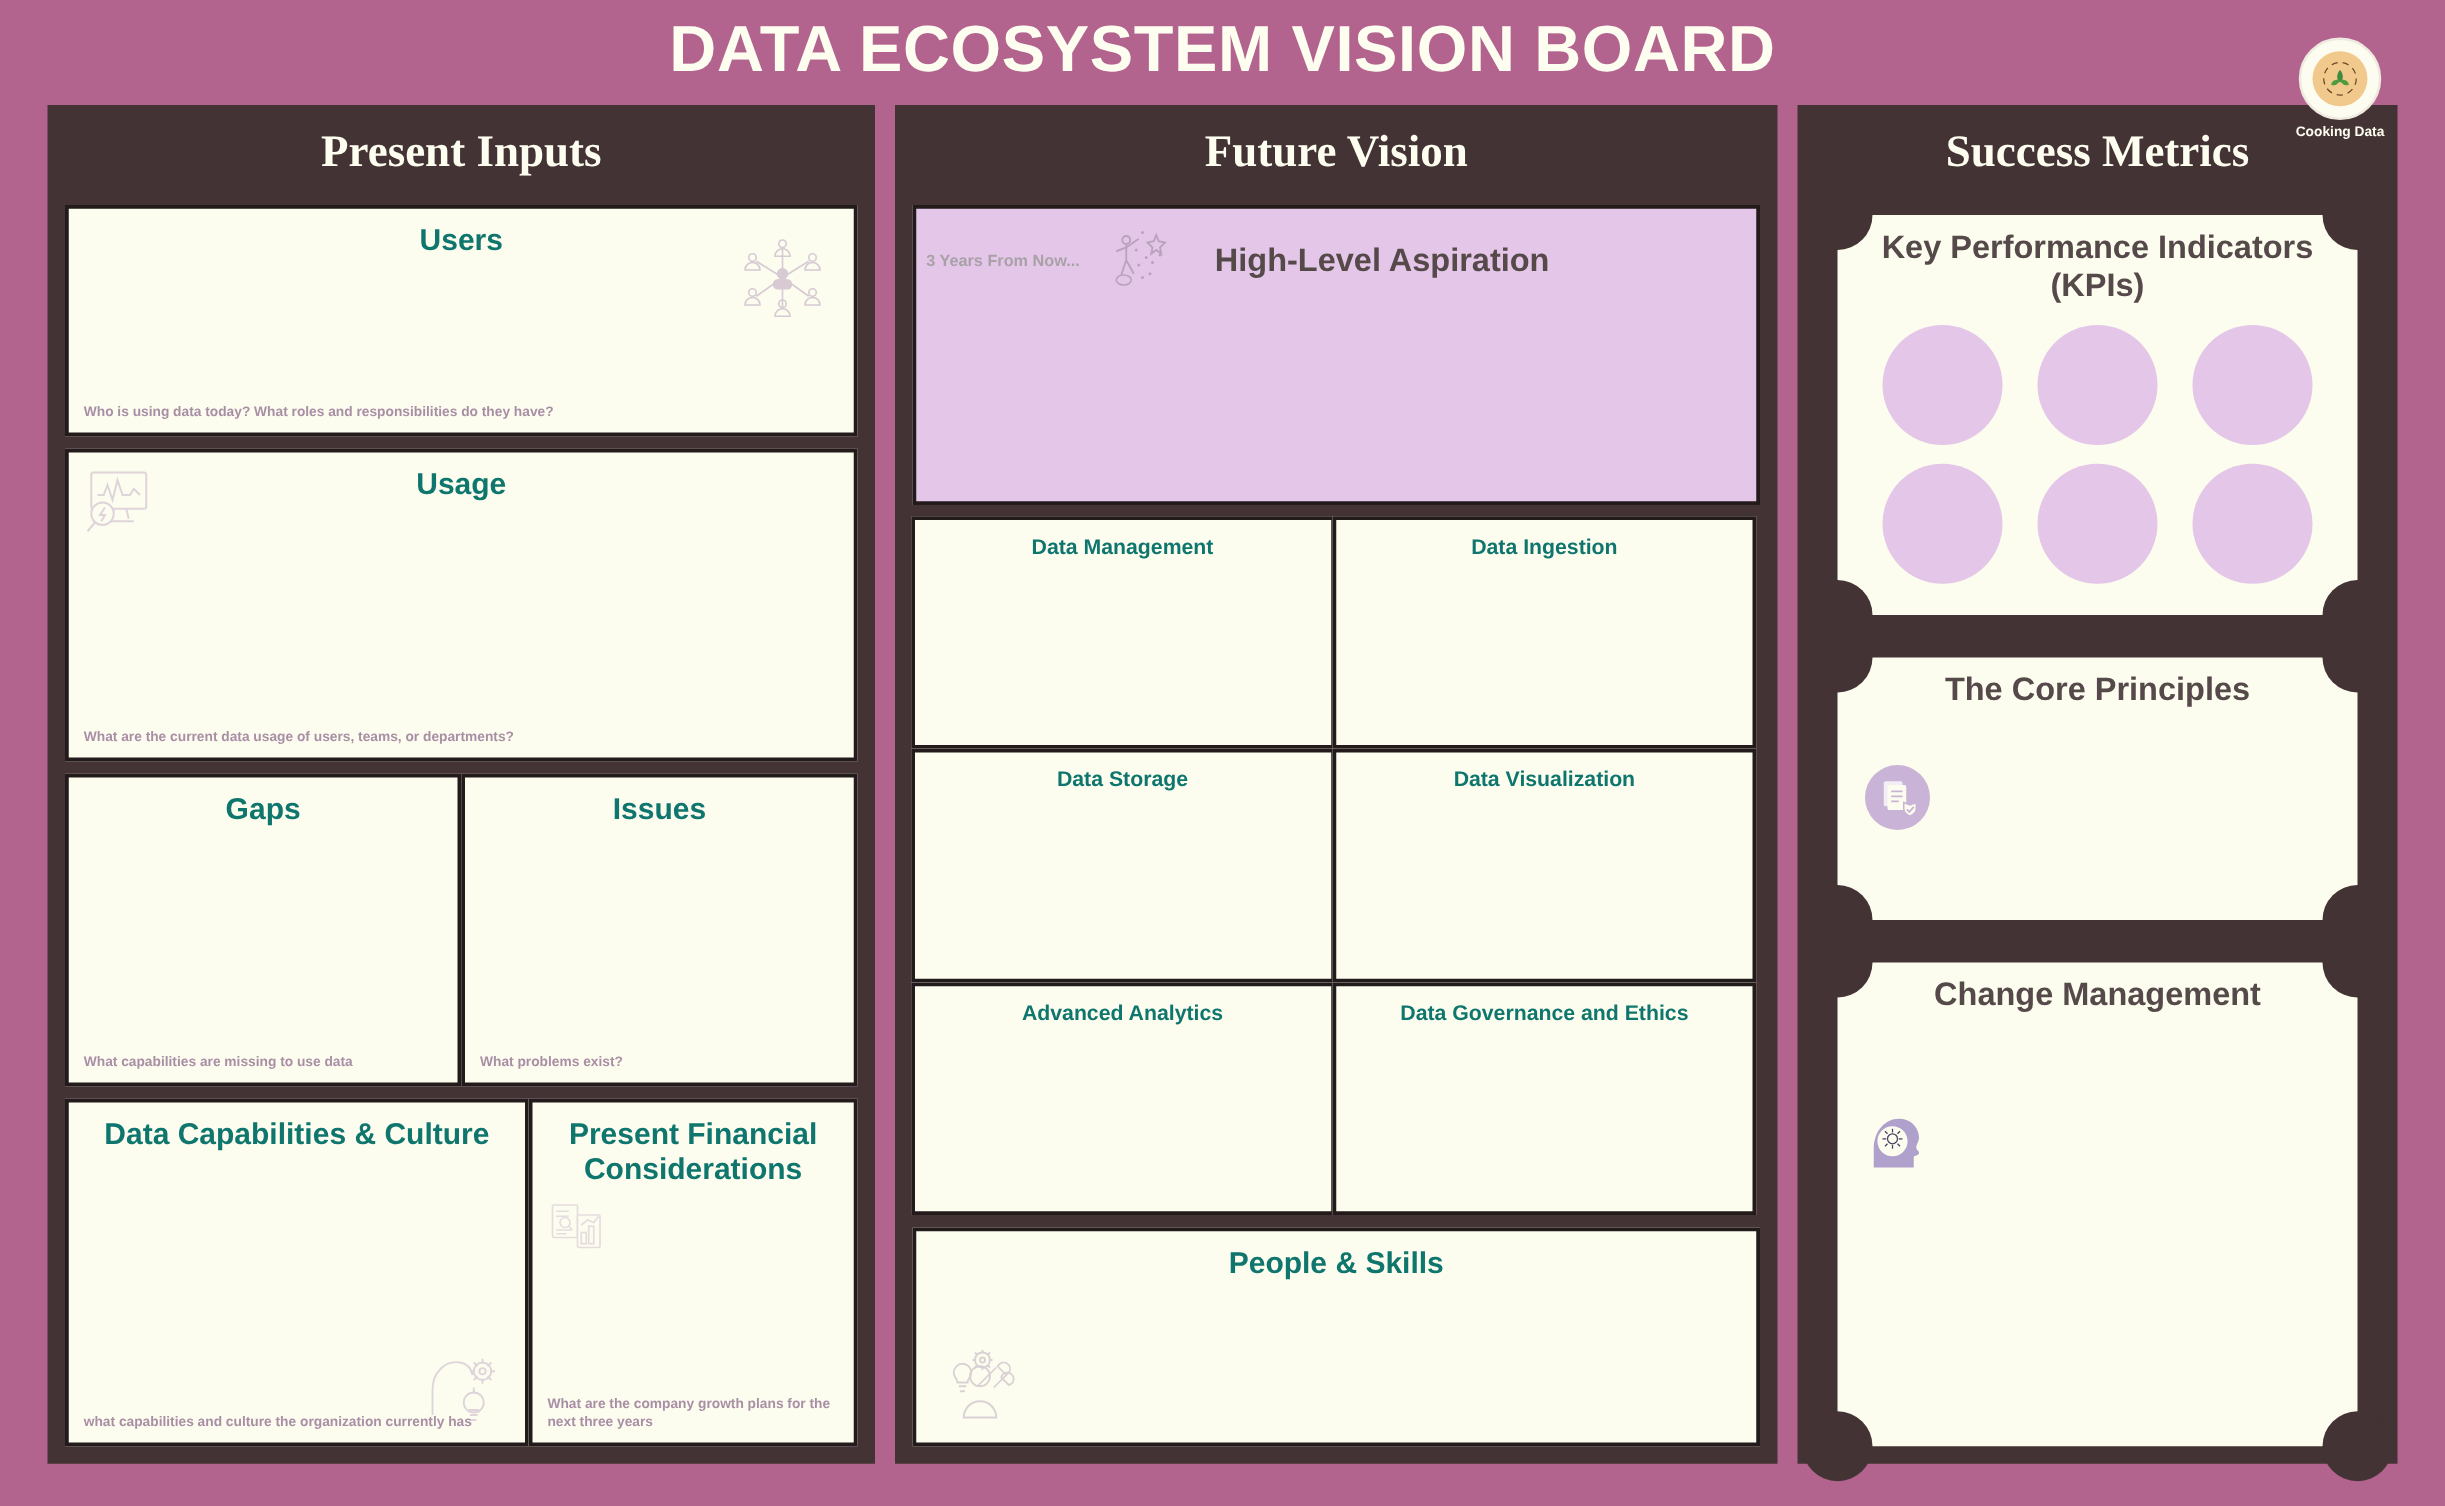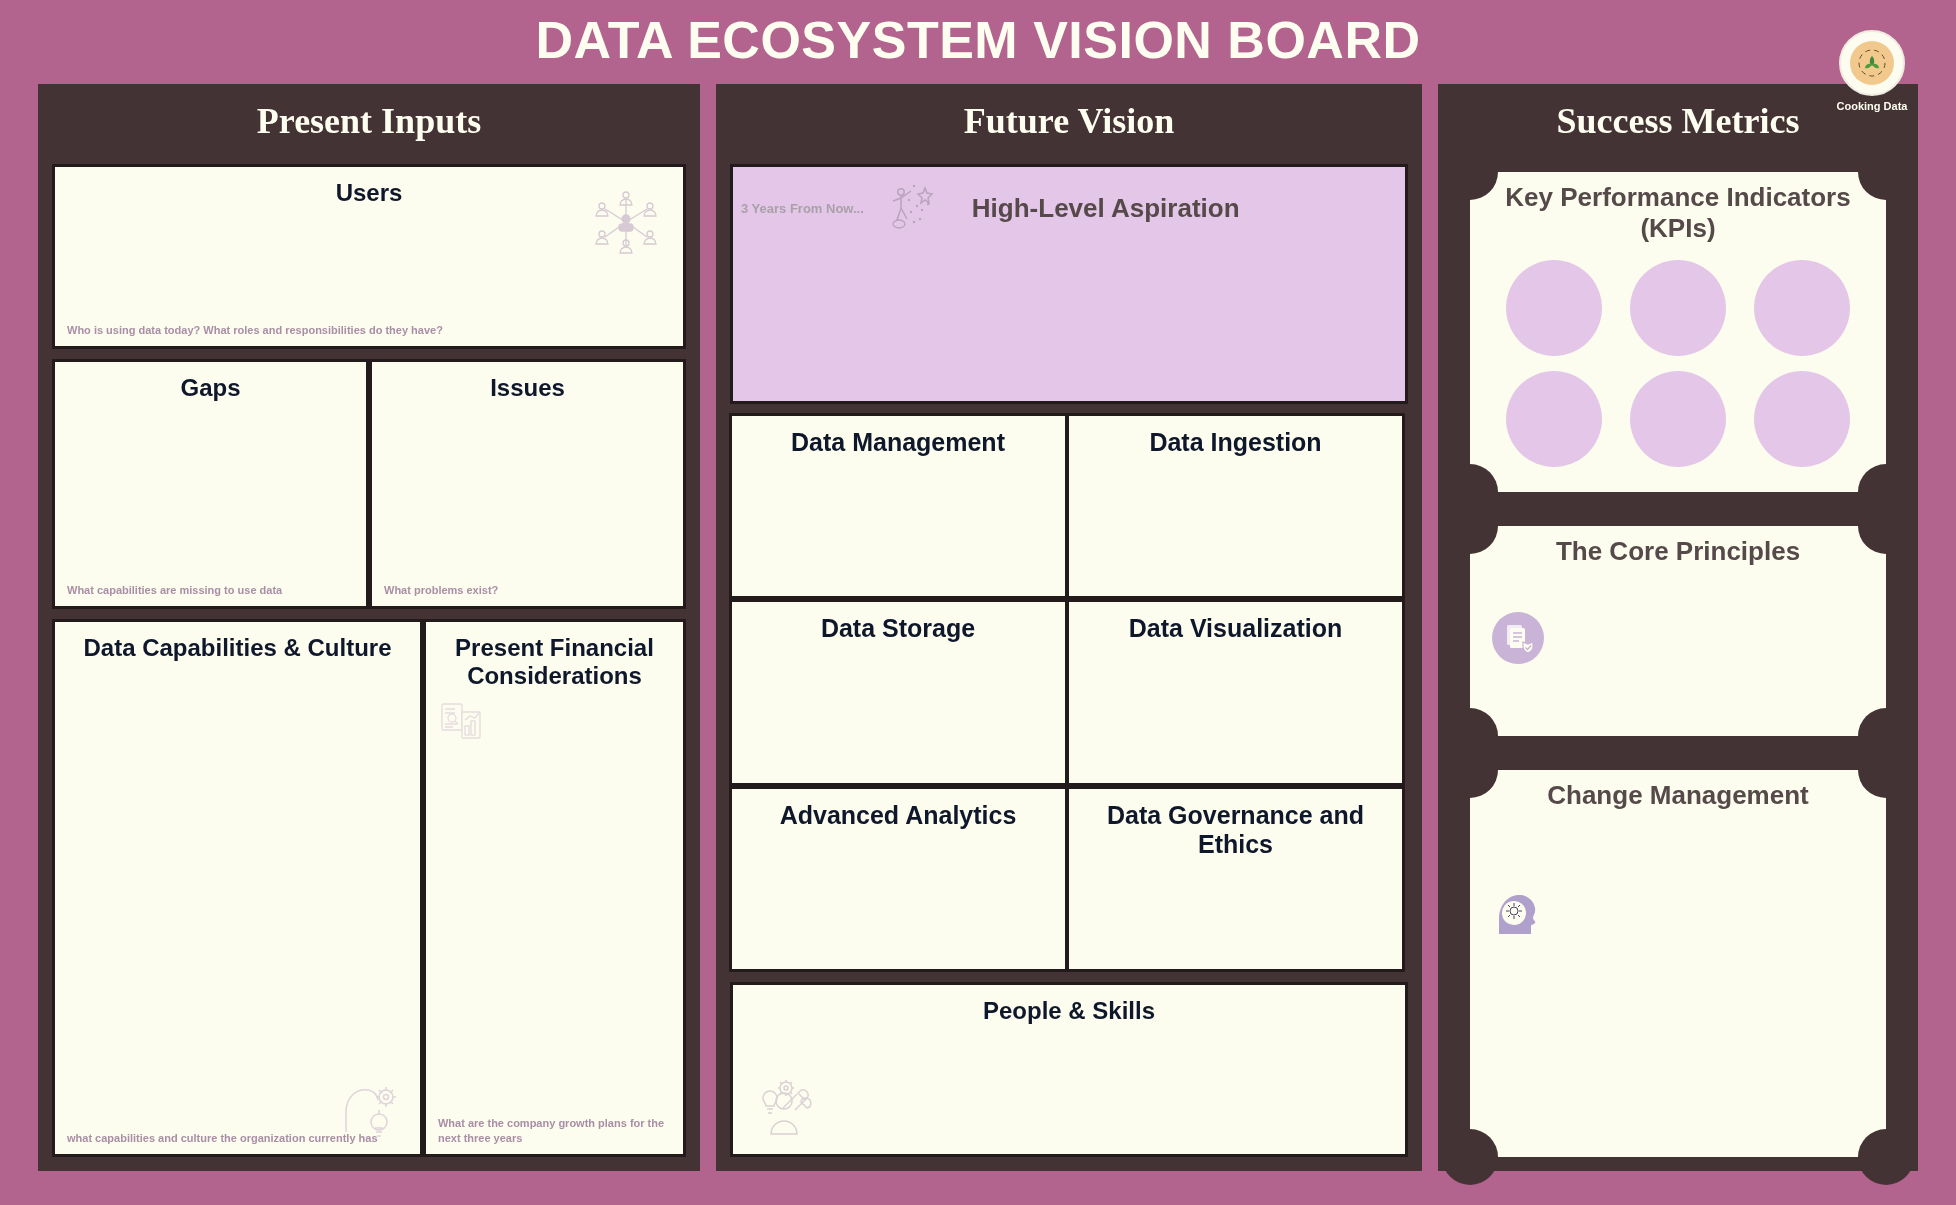--- a/index.html
+++ b/index.html
@@ -87,21 +87,21 @@
   .card{
     background:#fcfcef;
     border:3px solid #231b1b;
     position:relative;
     display:flex;
     flex-direction:column;
     min-height:0;
   }
   .card-title{
     text-align:center;
-    color:#0f172a;
+    color:#0f766e;
     font-size:24px;
     font-weight:bold;
     padding:12px 10px 0;
     line-height:1.18;
   }
   .card-hint{
     color:#a98fa5;
     font-size:11px;
     font-weight:bold;
     line-height:1.35;
@@ -158,21 +158,21 @@
   }
   .fv-cell{
     width:50%;
     height:33.34%;
     background:#fcfcef;
     border:3px solid #231b1b;
     margin:-1.5px 0 0 -1.5px;
     display:flex;
     flex-direction:column;
   }
-  .fv-cell .card-title{ font-size:25px; }
+  .fv-cell .card-title{ font-size:17px; }
   .fv-full{
     width:100%;
     background:#fcfcef;
     border:3px solid #231b1b;
     margin-top:-1.5px;
     height:175px;
     position:relative;
     display:flex;flex-direction:column;
   }
 
@@ -286,20 +286,34 @@
                <circle cx="59" cy="47" r="3"></circle>
                 <path d="M53 57 a6 6 0 0 1 12 0 z"></path>
                <circle cx="35" cy="56" r="3"></circle>
                 <path d="M29 66 a6 6 0 0 1 12 0 z"></path>
               </g>
           </svg>
         </div>
         <div class="card-hint">Who is using data today? What roles and responsibilities do they have?</div>
       </div>
 
+      <div class="card c-usage">
+        <div class="card-title">Usage</div>
+        <div class="card-icon" style="top:8px;left:10px;">
+          <svg width="62" height="62" viewBox="0 0 62 62" stroke="#c7b4c9" fill="none" stroke-width="1.6">
+            <rect x="8" y="8" width="44" height="29" rx="2"></rect>
+            <polyline points="13,26 18,26 21,18 25,30 29,14 33,26 39,26 42,21 47,26"></polyline>
+            <path d="M26 37 l-2 8 M36 37 l2 8 M20 47 h22"></path>
+            <circle cx="17" cy="41" r="9" fill="#fcfcef"></circle>
+            <path d="M19 36 l-4 6 h4 l-3 5" stroke-width="1.6"></path>
+            <line x1="11" y1="48" x2="5" y2="55"></line>
+          </svg>
+        </div>
+        <div class="card-hint">What are the current data usage of users, teams, or departments?</div>
+      </div>
 
       <div class="row2">
         <div class="card">
           <div class="card-title">Gaps</div>
           <div class="card-hint">What capabilities are missing to use data</div>
         </div>
         <div class="card">
           <div class="card-title">Issues</div>
           <div class="card-hint">What problems exist?</div>
         </div>

